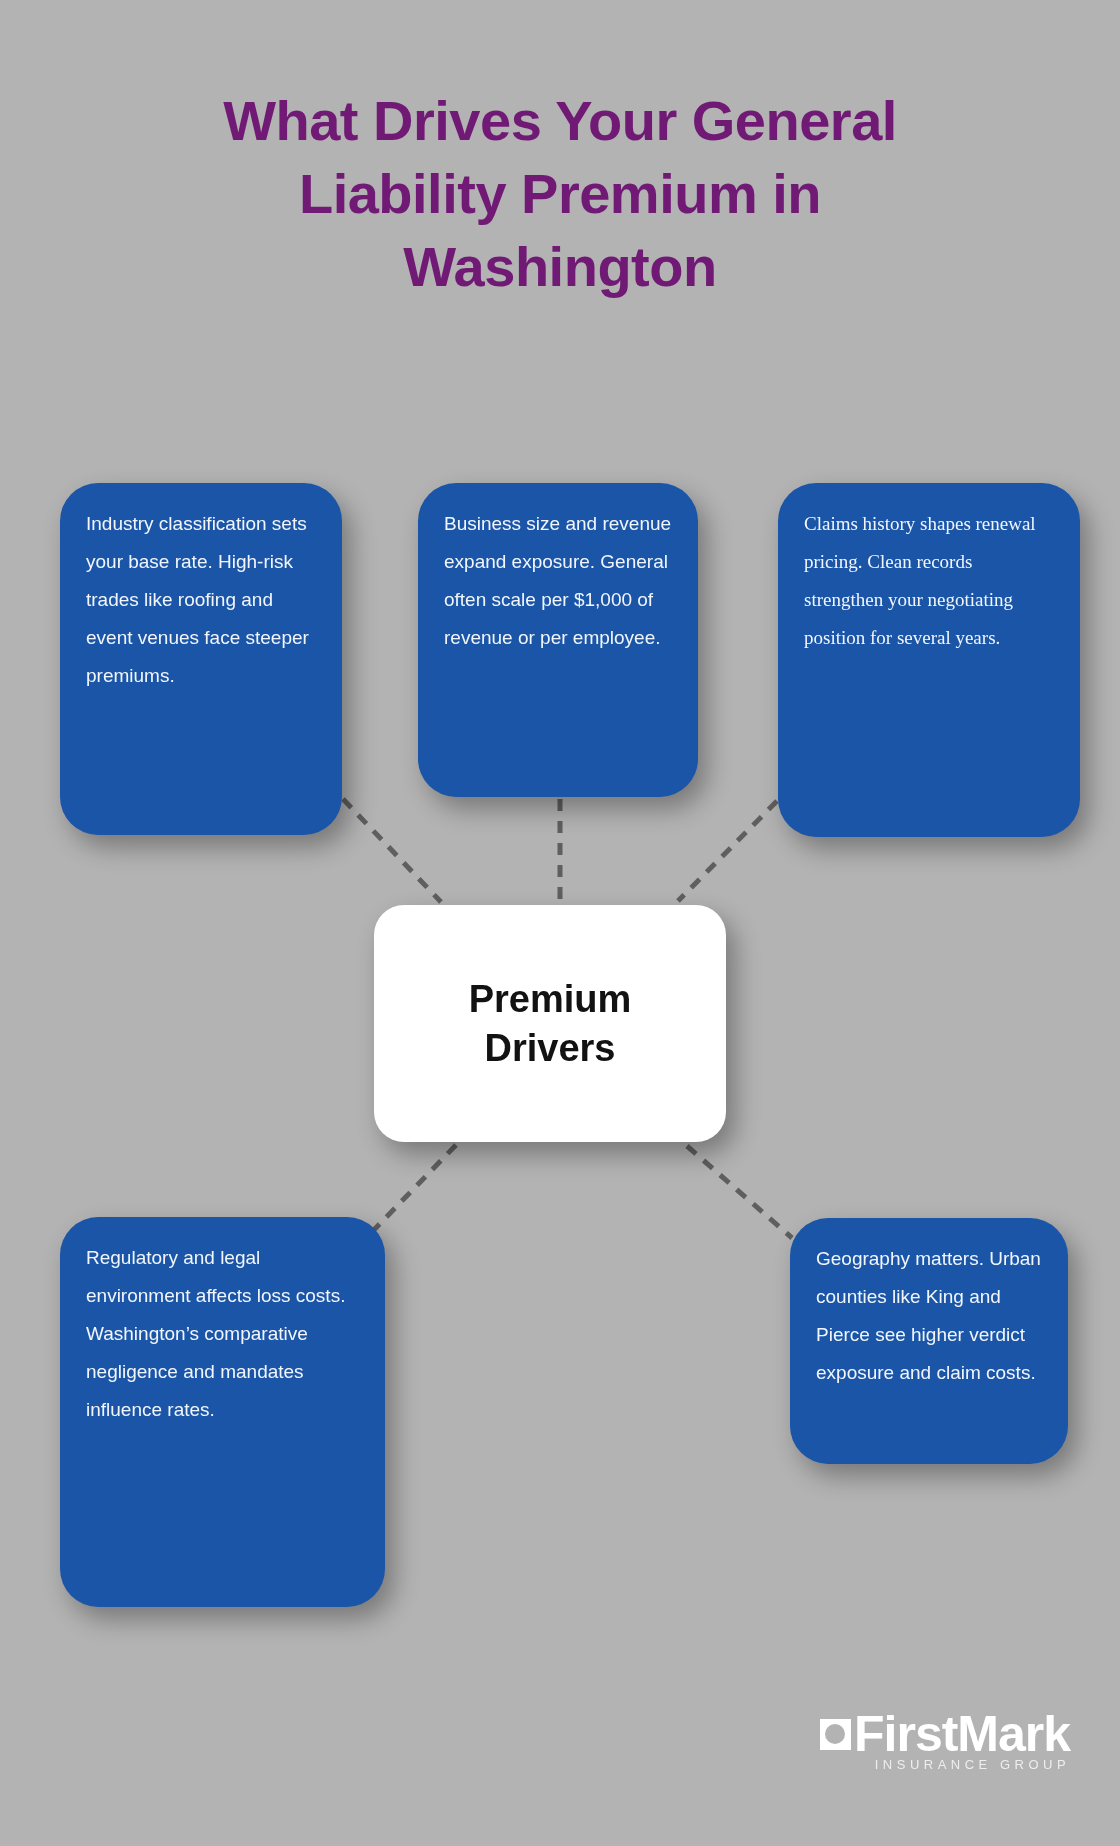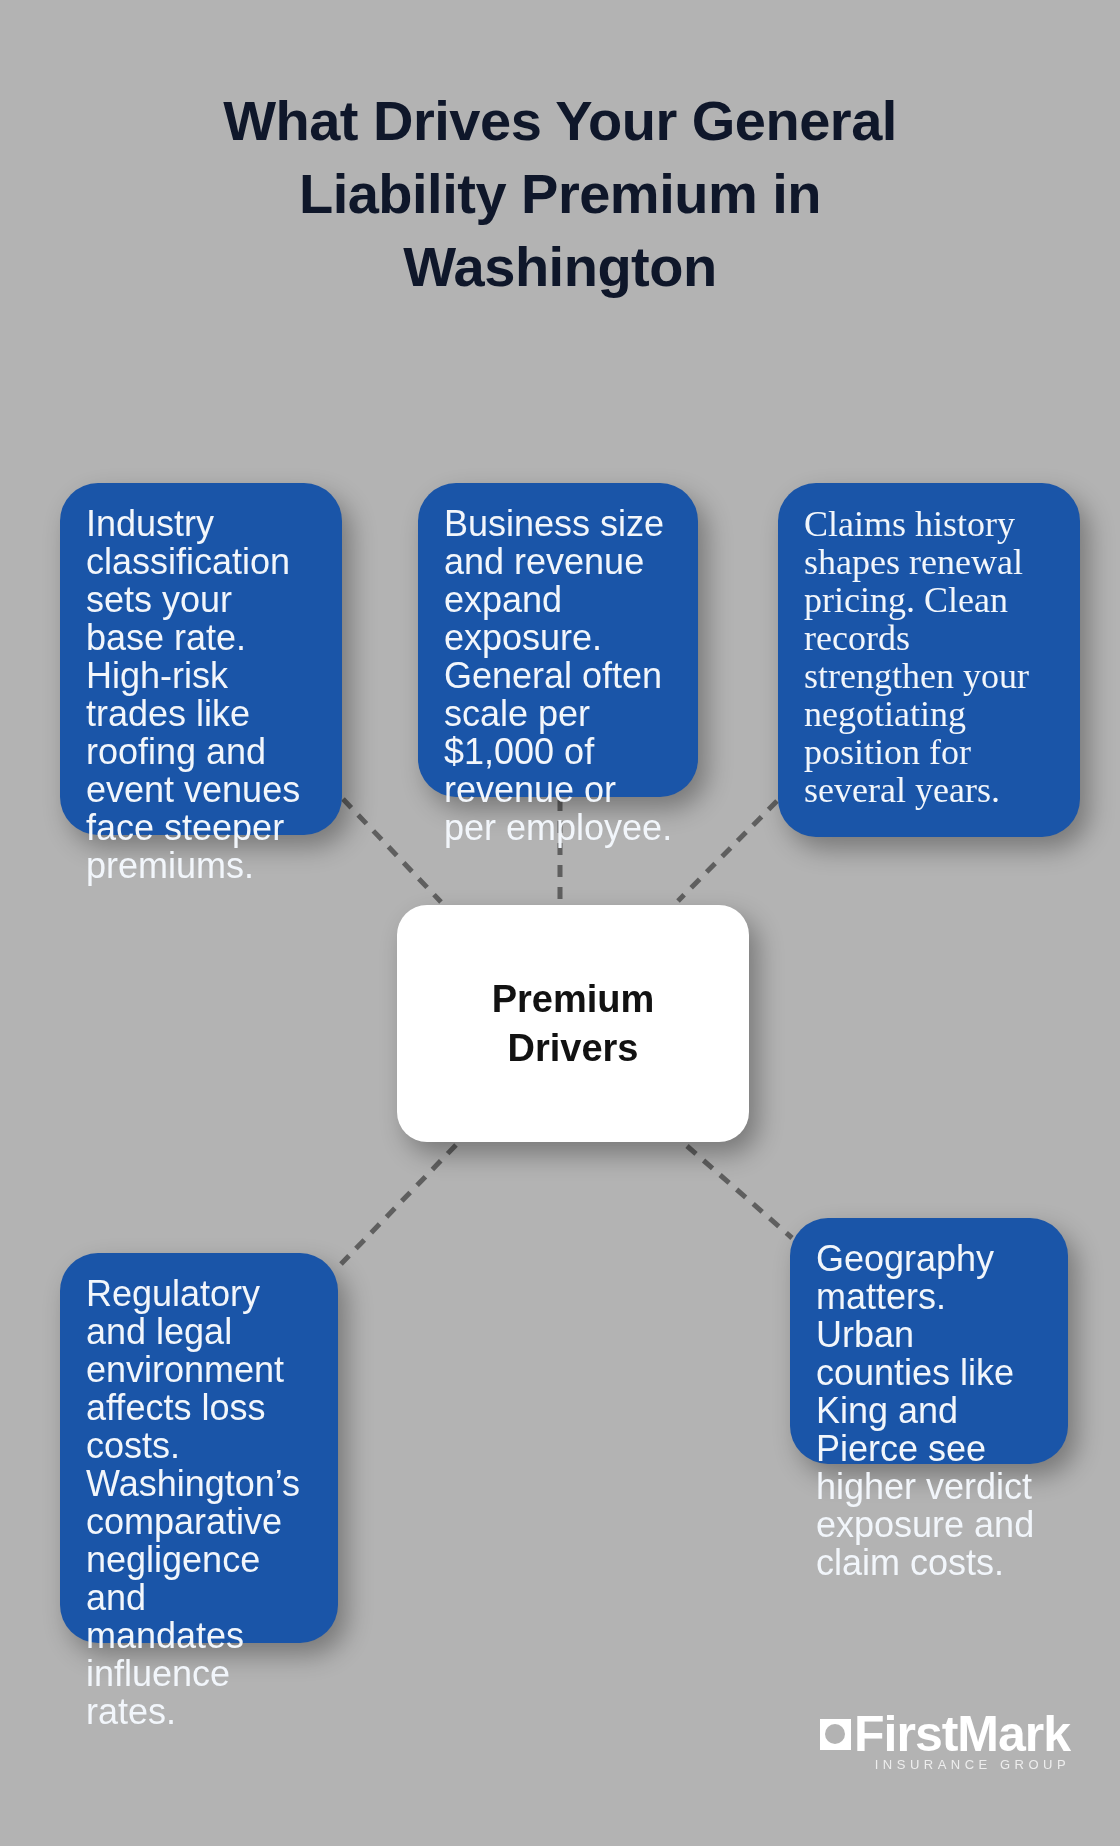--- a/index.html
+++ b/index.html
@@ -7,48 +7,48 @@
     position:relative;
     width:1120px;height:1846px;
     background:#b3b3b3;
     overflow:hidden;
     font-family:"Liberation Sans", sans-serif;
   }
   .title{
     position:absolute;
     left:0;top:84px;width:1120px;
     text-align:center;
-    color:#0f172a;
+    color:#701a75;
     font-size:56px;
     font-weight:700;
     line-height:73px;
     letter-spacing:-0.5px;
   }
   .connectors{
     position:absolute;left:0;top:0;
   }
   .driver-box{
     position:absolute;
     background:#1a55a8;
     border-radius:38px;
     box-shadow:9px 12px 26px rgba(0,0,0,0.33);
     color:#f2f6fb;
-    font-size:36px;
+    font-size:19px;
     line-height:38px;
     padding:22px 24px 22px 26px;
     box-sizing:border-box;
   }
   .box-1{left:60px;  top:483px; width:282px; height:352px;}
   .box-2{left:418px; top:483px; width:280px; height:314px;}
   .box-3{left:778px; top:483px; width:302px; height:354px;font-family:Liberation Serif, serif;}
-  .box-4{left:60px;  top:1217px;width:278px; height:390px;margin-top:36px;}
+  .box-4{left:60px;  top:1217px;width:325px; height:390px;}
   .box-5{left:790px; top:1218px;width:278px; height:246px;}
   .center-node{
     position:absolute;
-    left:397px;top:905px;width:352px;height:237px;
+    left:374px;top:905px;width:352px;height:237px;
     background:#ffffff;
     border-radius:30px;
     box-shadow:9px 12px 26px rgba(0,0,0,0.33);
     display:flex;flex-direction:column;
     align-items:center;justify-content:center;
     color:#121212;
     font-size:38px;font-weight:700;line-height:49px;
     text-align:center;
   }
   .brand{

